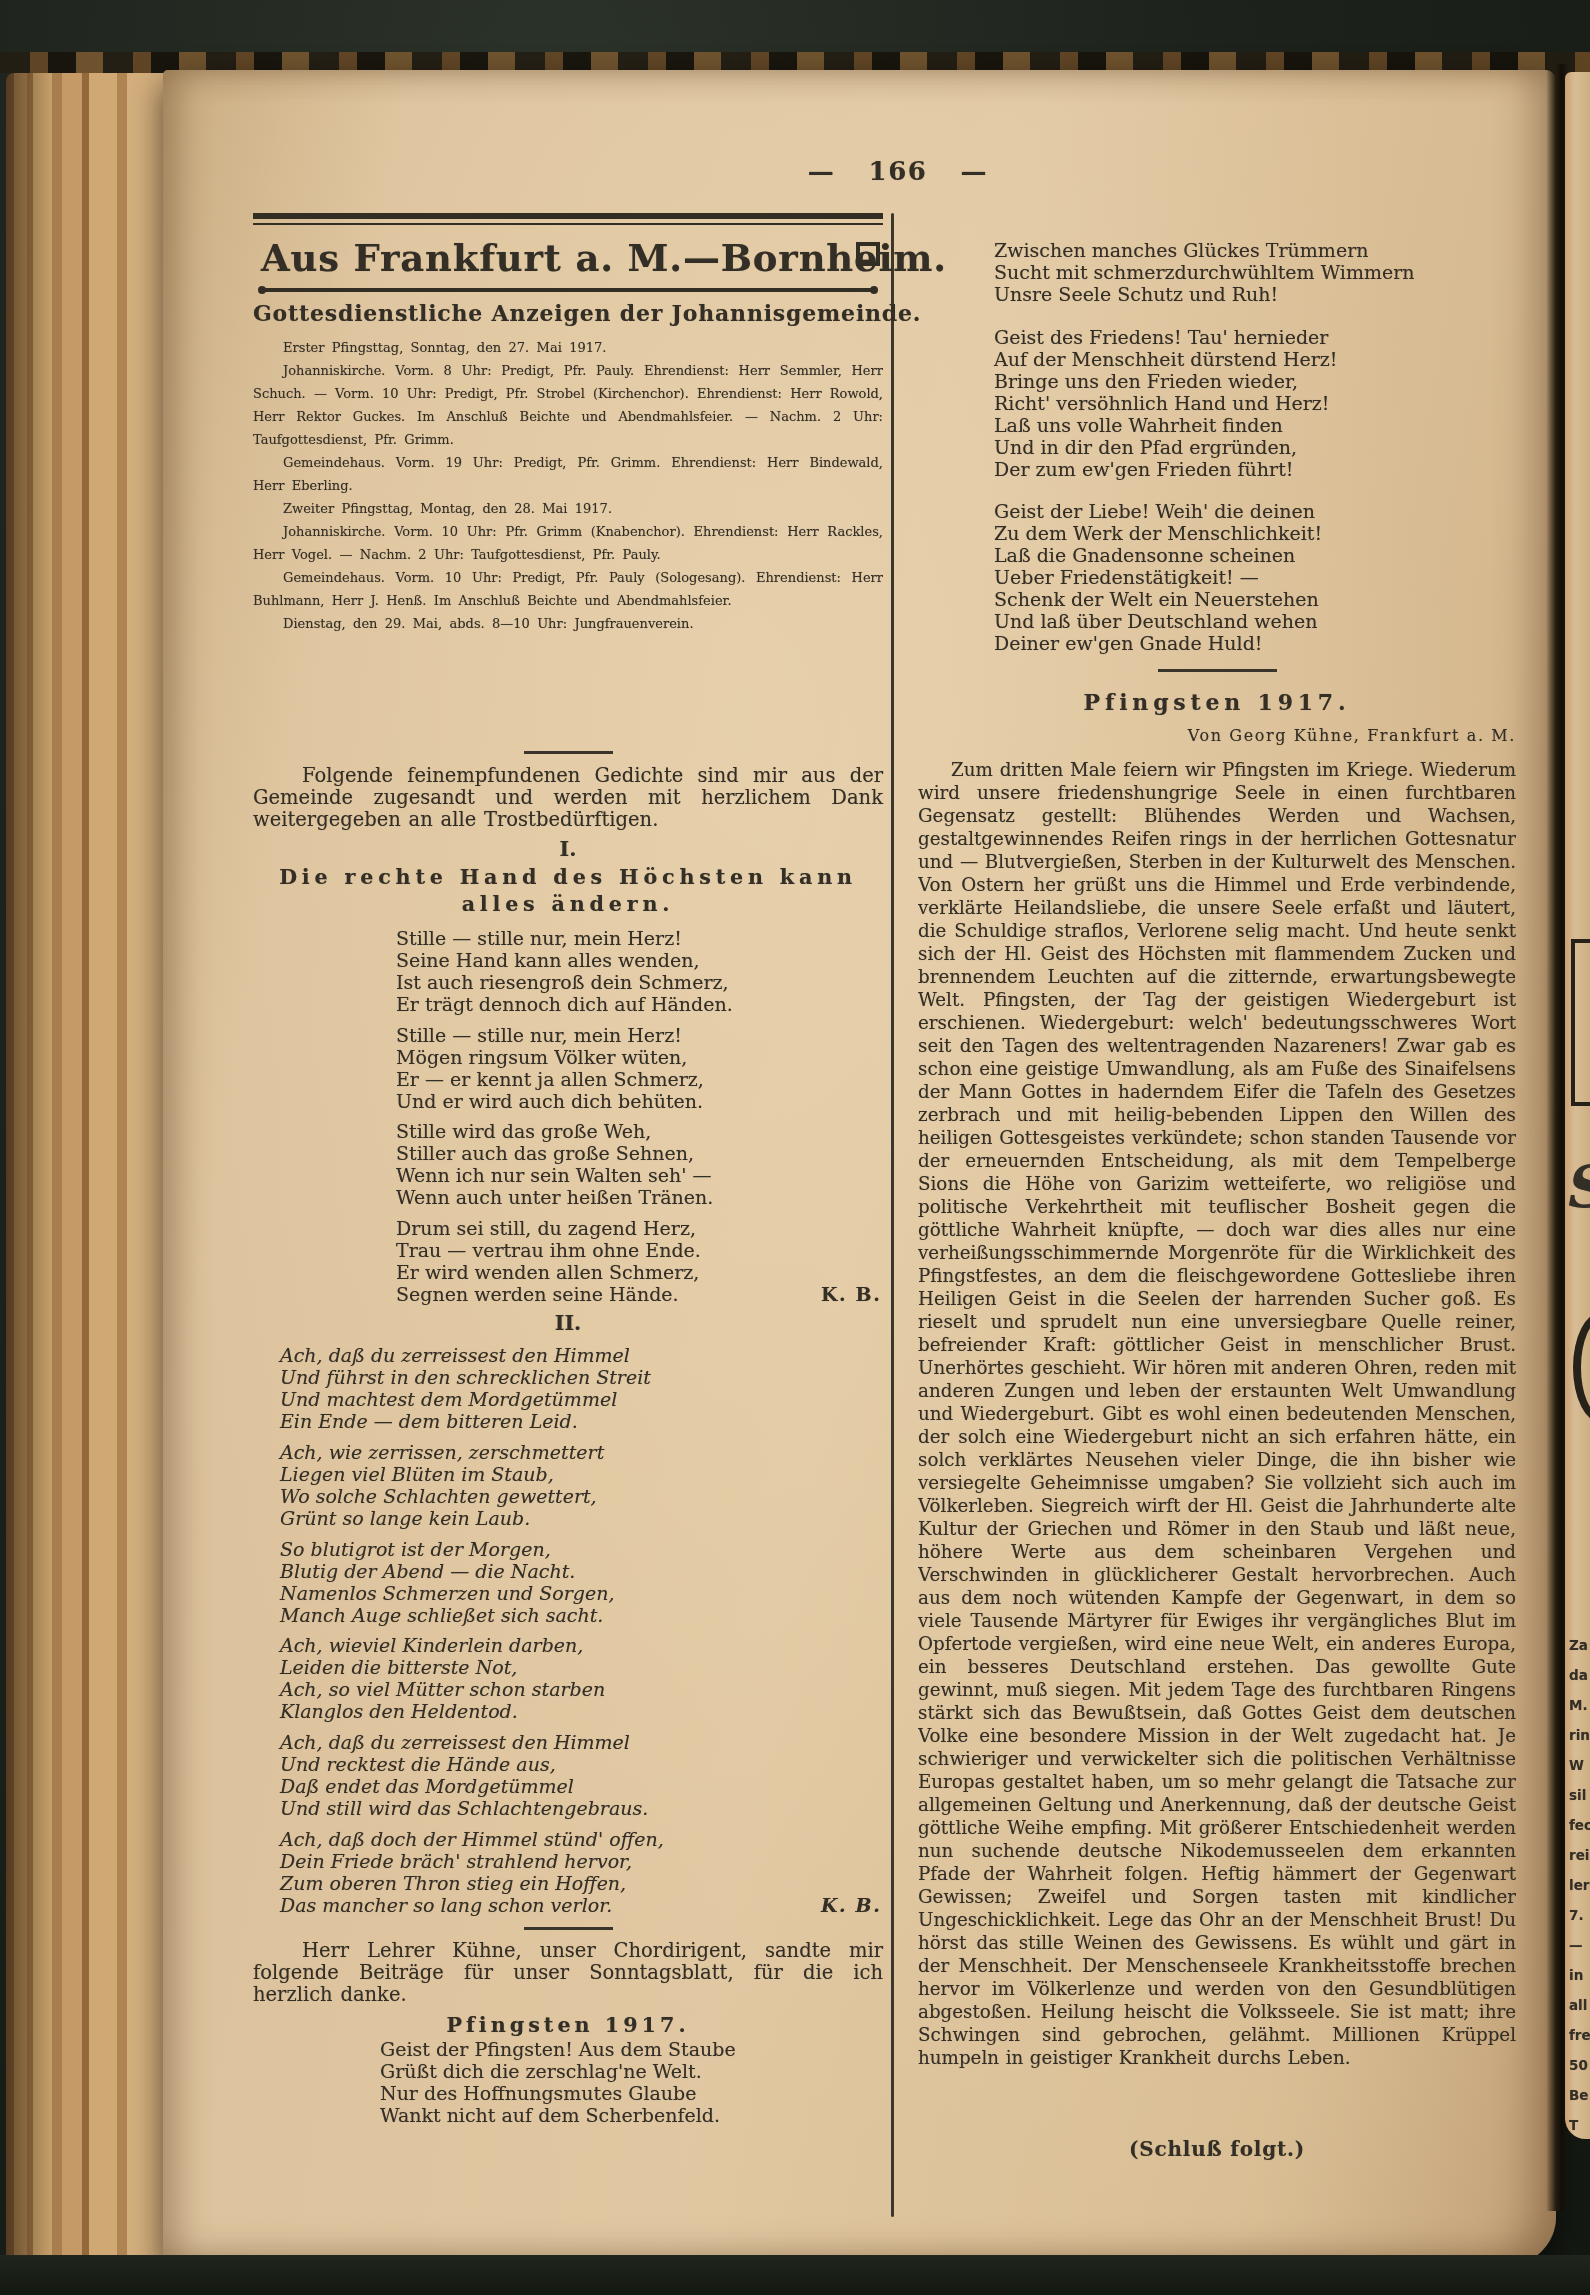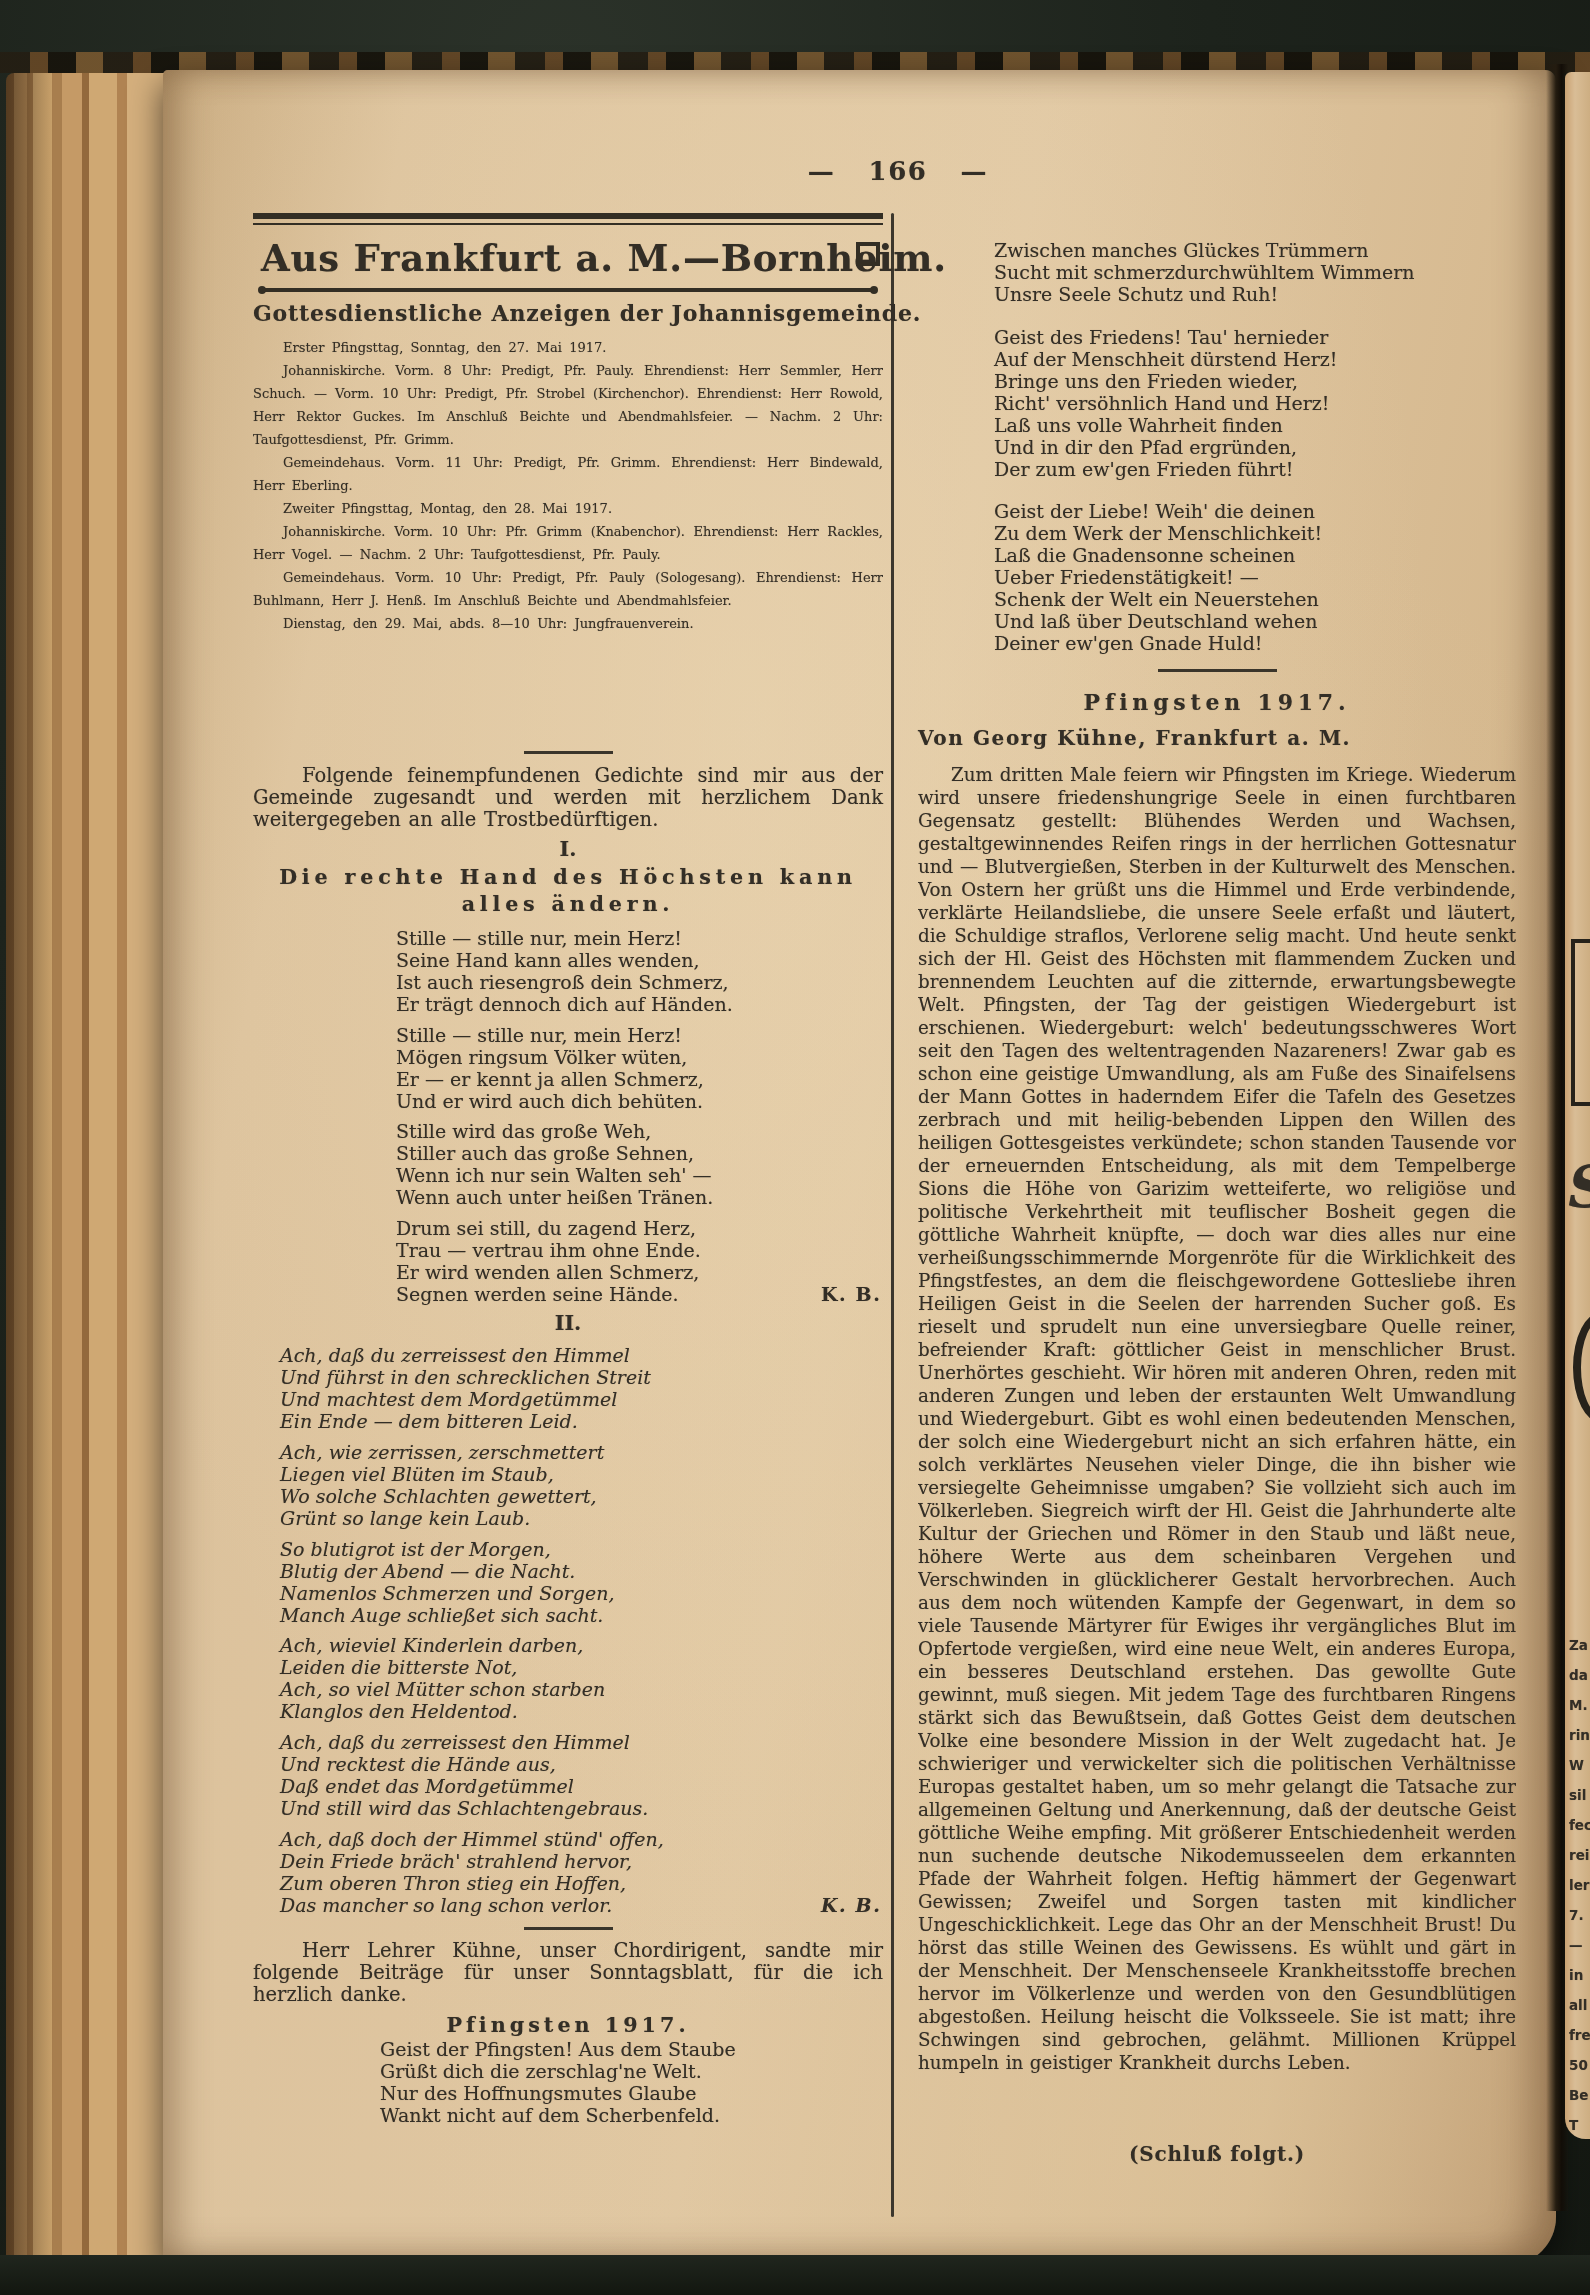--- a/index.html
+++ b/index.html
@@ -86,21 +86,21 @@
   .p2 .stanza { margin:8.7px 0 0 27px;font-style:italic; }
   .sig { position:absolute; right:1.6px; bottom:0; font-weight:bold; letter-spacing:1.6px; font-size:19px; }
 
   .pent-title { margin-top:7.2px; text-align:center; font-size:20.7px; font-weight:bold; letter-spacing:4px; }
   .pent-stanza { margin:1px 0 0 127px; }
 
   .r-stanza { white-space:pre-line; font-size:19px; line-height:22px; margin:0 0 0 76px; }
   .r-gap { margin-top:20.7px; }
   .r-divider { width:119px; height:3.2px; background:#3a352b; margin:14.3px auto 0 auto; }
   .art-title { margin-top:17.5px; text-align:center; font-size:22px; font-weight:bold; letter-spacing:4.8px; }
-  .art-byline { margin-top:10.3px; text-align:left; font-size:20px; letter-spacing:1.6px;font-weight:bold; }
+  .art-byline { margin-top:10.3px; text-align:right; font-size:16px; letter-spacing:1.6px; }
   .art-body { margin-top:13.5px; height:1371px; overflow:hidden; font-size:18.3px; line-height:23px; text-align:justify; text-indent:33px; word-spacing:0.8px; }
   .art-closing { margin-top:8px; text-align:center; font-size:20px; font-weight:bold; letter-spacing:0.8px; }
 </style>
 </head>
 <body>
 
 <div id="canvas">
 
   <div class="top-edge"></div>
   <div class="left-edges"></div>
@@ -148,21 +148,21 @@
         <span class="mast-square"></span>
       </div>
       <div class="mast-rule-c"></div>
     </div>
 
     <div class="subtitle">Gottesdienstliche Anzeigen der Johannisgemeinde.</div>
 
     <div class="announcements">
       <p>Erster Pfingsttag, Sonntag, den 27. Mai 1917.</p>
       <p>Johanniskirche. Vorm. 8 Uhr: Predigt, Pfr. Pauly. Ehrendienst: Herr Semmler, Herr Schuch. — Vorm. 10 Uhr: Predigt, Pfr. Strobel (Kirchenchor). Ehrendienst: Herr Rowold, Herr Rektor Guckes. Im Anschluß Beichte und Abendmahlsfeier. — Nachm. 2 Uhr: Taufgottesdienst, Pfr. Grimm.</p>
-      <p>Gemeindehaus. Vorm. 11 Uhr: Predigt, Pfr. Grimm. Ehrendienst: Herr Bindewald, Herr Eberling.</p>
+      <p>Gemeindehaus. Vorm. 19 Uhr: Predigt, Pfr. Grimm. Ehrendienst: Herr Bindewald, Herr Eberling.</p>
       <p>Zweiter Pfingsttag, Montag, den 28. Mai 1917.</p>
       <p>Johanniskirche. Vorm. 10 Uhr: Pfr. Grimm (Knabenchor). Ehrendienst: Herr Rackles, Herr Vogel. — Nachm. 2 Uhr: Taufgottesdienst, Pfr. Pauly.</p>
       <p>Gemeindehaus. Vorm. 10 Uhr: Predigt, Pfr. Pauly (Sologesang). Ehrendienst: Herr Buhlmann, Herr J. Henß. Im Anschluß Beichte und Abendmahlsfeier.</p>
       <p>Dienstag, den 29. Mai, abds. 8—10 Uhr: Jungfrauenverein.</p>
     </div>
 
     <div class="rule-short"></div>
 
     <div class="note">
       <span>Folgende feinempfundenen Gedichte sind mir aus der Gemeinde zugesandt und werden mit herzlichem Dank weitergegeben an alle Trostbedürftigen.</span>

